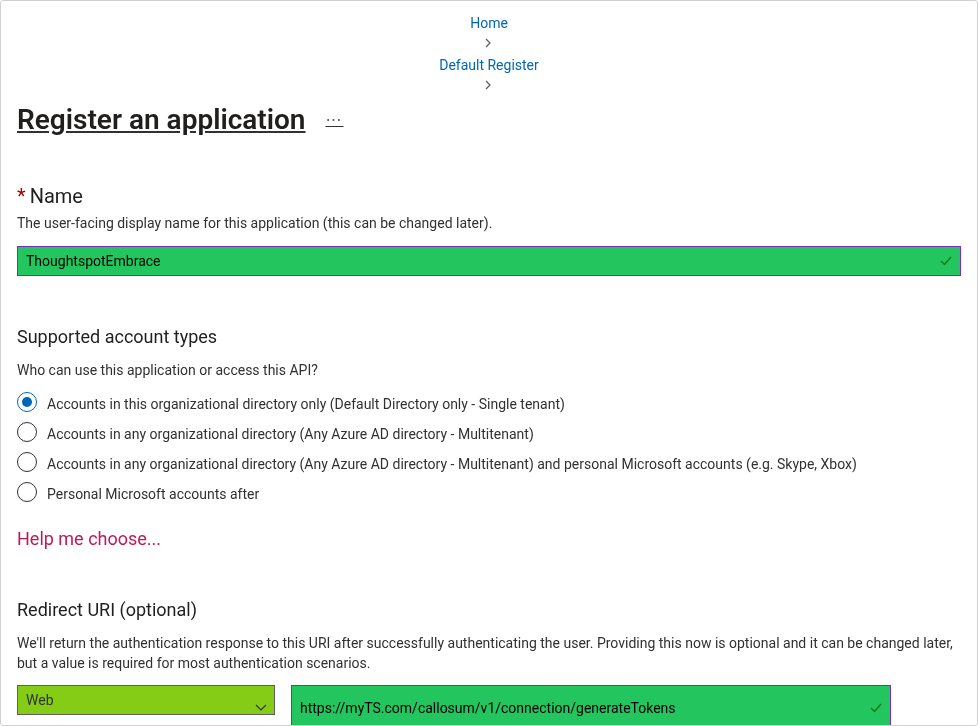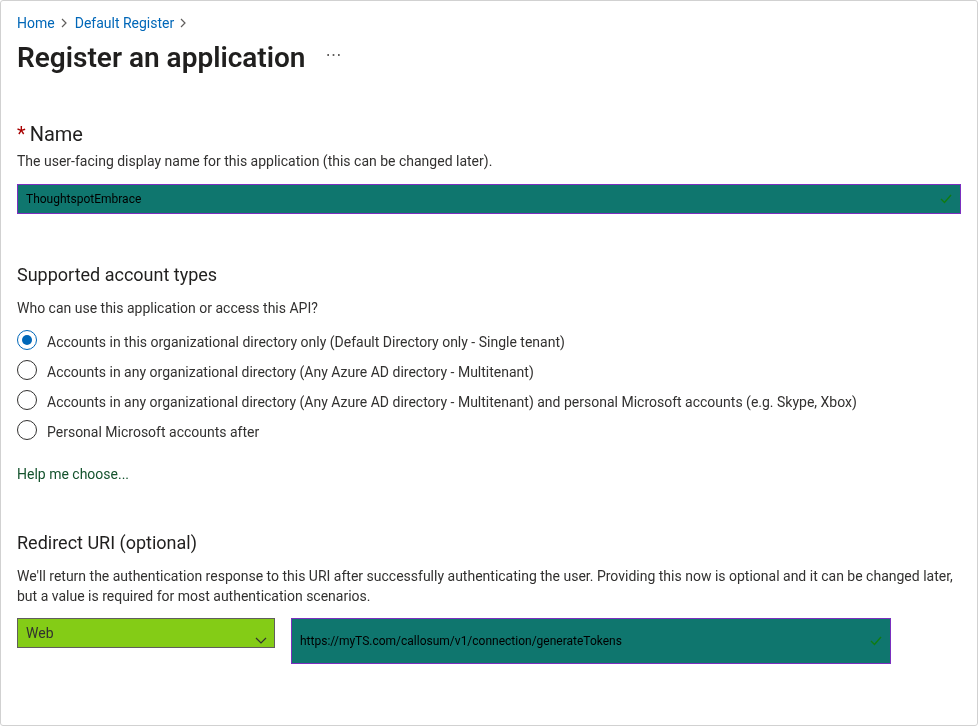--- a/index.html
+++ b/index.html
@@ -11,37 +11,39 @@
     width: 978px;
     height: 726px;
     border: 1px solid #d1d1d1;
     border-radius: 3px;
     padding: 14px 16px 22px 16px;
     overflow: hidden;
   }
   
   .breadcrumb {
     display: flex;
-    align-items: flex-end;
+    align-items: center;
     gap: 6px;
     font-size: 14px;
     margin-bottom: 10px;
+    flex-direction: column;
   }
   .breadcrumb a {
     color: #0067b8;
     text-decoration: none;
     cursor: pointer;
   }
   .crumb-sep { color: #605e5c; font-size: 12px; }
   
   .title-row {
     display: flex;
-    align-items: flex-start;
+    align-items: center;
     gap: 16px;
     margin-bottom: 48px;
+    text-decoration: underline;
   }
   h1 {
     font-size: 28px;
     font-weight: 600;
     color: #201f1e;
   }
   .more-dots {
     color: #605e5c;
     font-size: 16px;
     letter-spacing: 2px;
@@ -71,24 +73,24 @@
   
   .text-input-wrap {
     position: relative;
     width: 100%;
   }
   .text-input {
     width: 100%;
     height: 30px;
     padding: 4px 40px 4px 8px;
     border: 1px solid #7b2fbf;
-    font-size: 12px;
+    font-size: 14px;
     font-family: inherit;
     outline: none;
-    background: #0f766e;
+    background: #22c55e;
   }
   .text-input.uri {
     border: 1px solid #7b2fbf;
     height: 46px;
   }
   .check-icon {
     position: absolute;
     right: 8px;
     top: 50%;
     transform: translateY(-50%);
@@ -131,22 +133,22 @@
     border-radius: 50%;
     background: #0067b8;
     display: none;
   }
   .radio-outer.selected .radio-inner { display: block; }
   .radio-label {
     font-size: 14px;
     color: #323130;
   }
   .help-link {
-    color: #14532d;
-    font-size: 14px;
+    color: #be185d;
+    font-size: 18px;
     text-decoration: none;
     cursor: pointer;
   }
   
   .uri-row {
     display: flex;
     gap: 16px;
     align-items: stretch;
   }
   .select-wrap {

